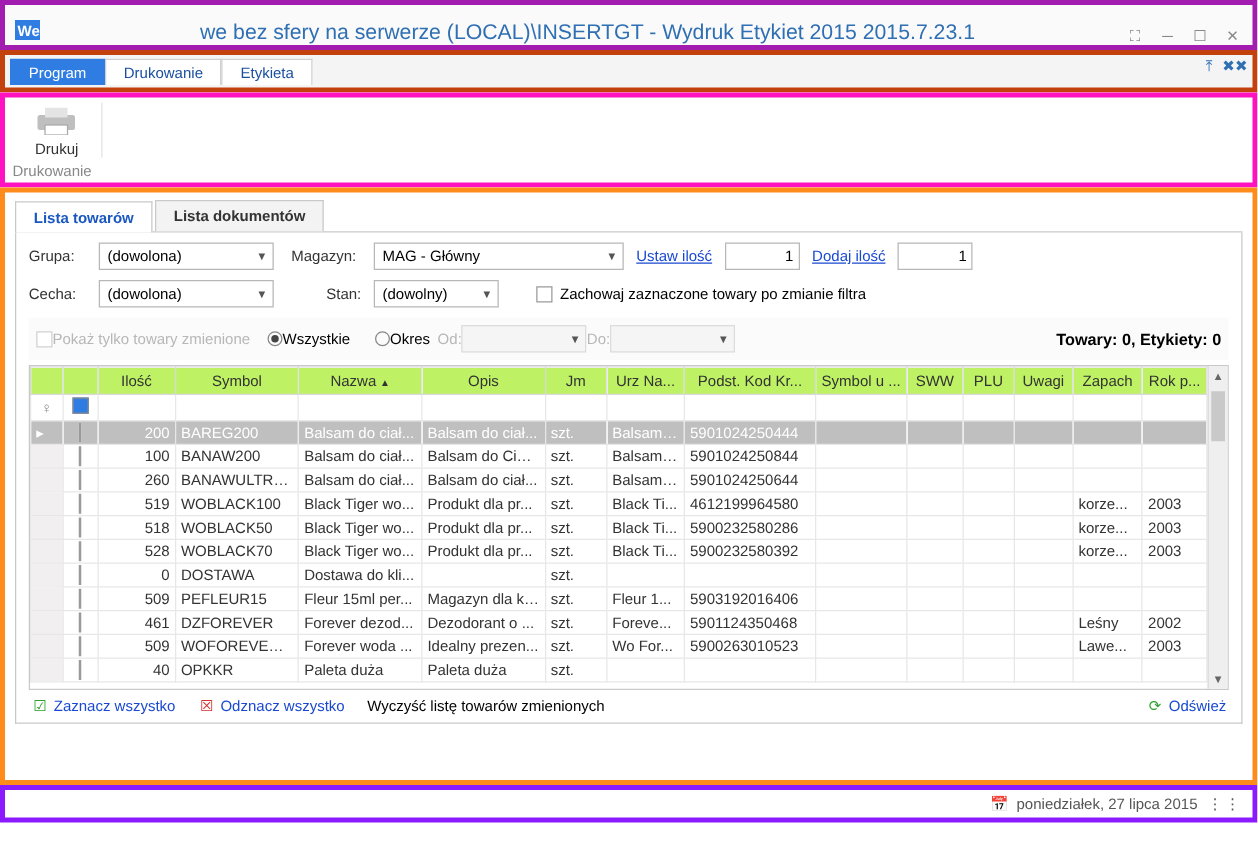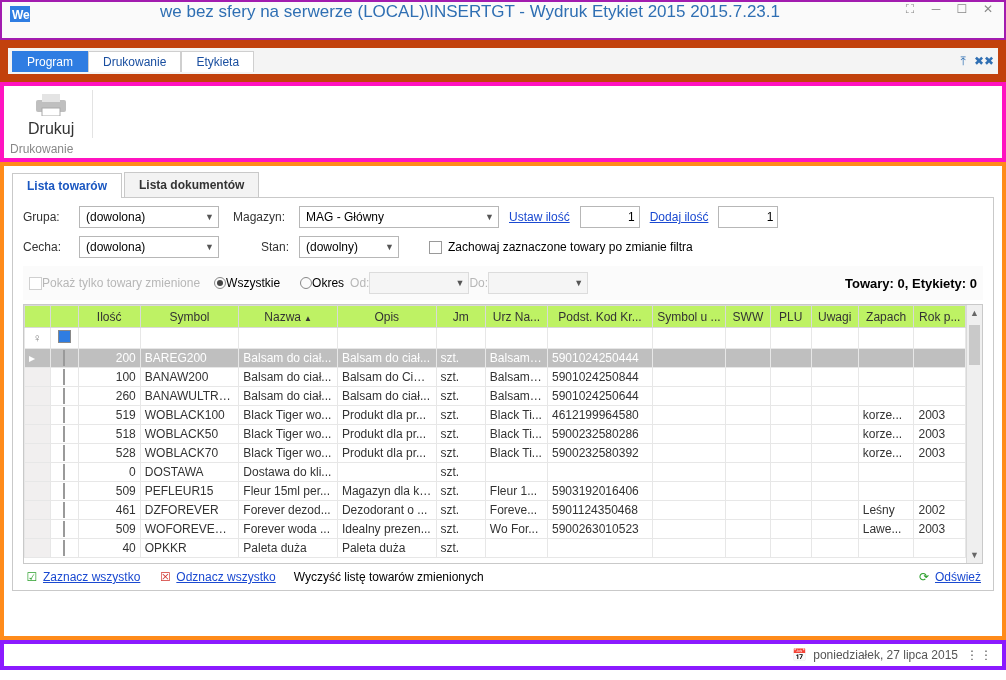--- a/index.html
+++ b/index.html
@@ -1,46 +1,46 @@
 <!DOCTYPE html>
 <html><head>
 <meta charset="utf-8">
 <style>
   * { box-sizing: border-box; margin: 0; padding: 0; font-family: "Segoe UI", Tahoma, sans-serif; font-size: 12px; }
   body { background: #fff; width: 1006px; height: 680px; overflow: hidden; }
 
   
   .titlebar {
-    border: 2px solid #a21caf;
-    height: 40px; display: flex; align-items: flex-start;
+    border: 4px solid #a21caf;
+    height: 40px; display: flex; align-items: flex-end;
     position: relative; background: #fafafa;
   }
   .titlebar .logo { width: 24px; height: 24px; margin: 0 6px; display:flex;align-items:center;justify-content:center;}
   .titlebar .title { flex: 1; text-align: center; font-size: 17px; color: #2f6fb3; }
   .titlebar .win-controls { display: flex; gap: 10px; margin-right: 8px; color: #888; }
   .titlebar .win-controls span { width: 16px; text-align: center; }
 
   
-  .menubar-wrap { border: 8px solid #c2410c; background: #f4f4f4; padding: 2px 4px; display:flex; align-items:center; }
+  .menubar-wrap { border: 4px solid #c2410c; background: #f4f4f4; padding: 2px 4px; display:flex; align-items:flex-start; }
   .menubar { display: flex; align-items: flex-end; height: 22px; flex:1;}
   .menubar .menuitem {
     padding: 3px 14px; border: 1px solid transparent; color:#1a4fa0;
     border-bottom: none; background:#f4f4f4;
   }
   .menubar .menuitem.active { background: #2f7de2; color: #fff; }
   .menubar .menuitem.nonactive { border:1px solid #cfcfcf; border-bottom:none; background:#fff; color:#1a4fa0;}
   .menubar-right { display:flex; gap:8px; color:#2f6fb3;}
 
   
   .ribbon-wrap { border: 4px solid #ff13c0; padding: 4px 6px 2px 6px; background:#fff; }
   .ribbon { display:flex; }
   .ribbon-group { display:flex; flex-direction:column; align-items:center; padding: 0 18px; border-right:1px solid #e3e3e3;}
   .ribbon .printer { width:34px; height:22px; margin: 4px 0 4px 0; }
   .ribbon-caption { color:#888; margin-top:4px; font-size:12px;}
-  .ribbon-label   { font-size:16px; color:#333; }
+  .ribbon-label   { font-size:12px; color:#333; }
 
   
   .main-wrap { border: 4px solid #ff8b1a; padding: 6px 8px 4px 8px; background:#fff; height: 478px; }
   .panel-header { display:flex; align-items:center; gap:6px; color:#6a6a6a; margin-bottom:4px;}
   .panel-header svg { opacity:.7;}
 
   
   .inner-tabs { display:flex; border-bottom:1px solid #c9c9c9; }
   .inner-tab { padding:5px 14px; border:1px solid #c9c9c9; border-bottom:none; margin-right:2px; background:#f3f3f3; color:#333;font-weight:bold;}
   .inner-tab.active { background:#fff; color:#1a57c1; position:relative; top:1px;}
@@ -76,21 +76,21 @@
   .col-ilosc{width:58px;} .col-symbol{width:92px;} .col-nazwa{width:92px;} .col-opis{width:92px;}
   .col-jm{width:46px;} .col-urz{width:58px;} .col-kod{width:98px;} .col-symu{width:68px;}
   .col-sww{width:42px;} .col-plu{width:38px;} .col-uw{width:44px;} .col-zap{width:52px;} .col-rok{width:48px;}
   .scrollbar { width:16px; background:#efefef; border-left:1px solid #d9d9d9; position:relative;}
   .scrollbar .thumb{ position:absolute; left:2px; right:2px; top:20px; height:40px; background:#c9c9c9;}
   .scrollbar .arr{position:absolute;left:0;right:0;height:16px;display:flex;align-items:center;justify-content:center;color:#666;font-size:9px;}
   .scrollbar .arr.up{top:0;} .scrollbar .arr.dn{bottom:0;}
 
   .bottom-actions { display:flex; align-items:center; gap:18px; padding:6px 2px 0 2px;}
   .bottom-actions .act { display:flex; align-items:center; gap:4px;}
-  .bottom-actions .link { color:#1a49d1; text-decoration:underline;}
+  .bottom-actions .link { color:#1a49d1; }
   .ic { width:14px; height:14px; display:inline-flex; align-items:center; justify-content:center;}
   .ic.green{color:#2fa12f;} .ic.red{color:#d1342f;} .ic.refresh{color:#2fa12f;}
 
   
   .statusbar { border:4px solid #8b1aff; height:30px; display:flex; align-items:center; justify-content:flex-end; padding:0 8px; gap:8px; color:#555;}
   .statusbar .cal{display:flex;align-items:center;gap:6px;}
   .dots{letter-spacing:2px;}
 
   .sort-ind { font-size:8px; margin-left:3px;}
   .hdr-chkwrap{width:13px;height:13px;border:1px solid #888;background:#2f7de2;display:inline-block;}

